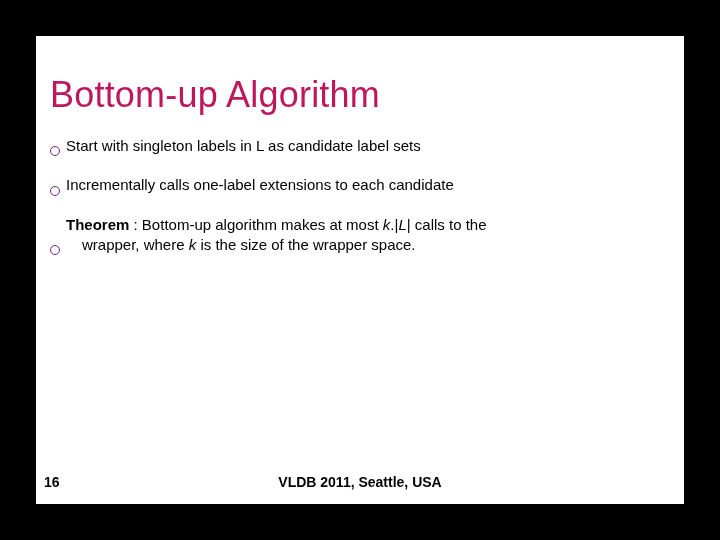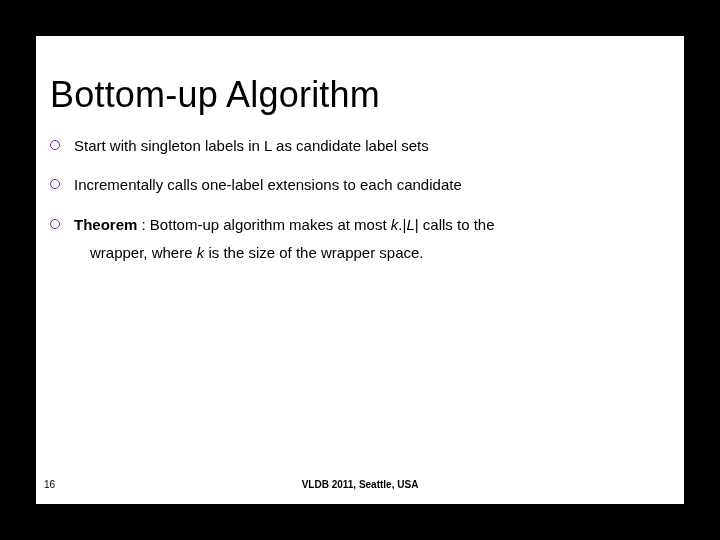--- a/index.html
+++ b/index.html
@@ -11,63 +11,62 @@
     width: 648px;
     height: 468px;
     background: #fff;
   }
   .title {
     position: absolute;
     left: 14px;
     top: 38px;
     font-size: 36px;
     font-weight: 400;
-    color: #000000;
+    color: #be185d;
     letter-spacing: 0.2px;
   }
   .bullets {
     position: absolute;
     left: 14px;
     top: 100px;
     width: 604px;
   }
   .bullet {
     display: flex;
-    align-items: flex-start;
+    align-items: flex-end;
     margin-bottom: 19px;
     color: #000;
     font-size: 15px;
     line-height: 1.35;
-    gap: 8px;
   }
   .bullet .marker {
     flex: 0 0 auto;
     width: 10px;
     height: 10px;
     border: 1.5px solid #7a1ea1;
     border-radius: 50%;
     margin-top: 4px;
     margin-right: 6px;
   }
   .bullet .text { flex: 1 1 auto; }
-  .bullet .indent { padding-left: 16px; display: block; margin-top: 8px; }
+  .bullet .indent { padding-left: 16px; display: block; }
   .page-number {
     position: absolute;
     left: 8px;
     bottom: 14px;
-    font-size: 10px;
-    font-weight: normal;
+    font-size: 14px;
+    font-weight: bold;
     color: #000;
   }
   .footer {
     position: absolute;
     bottom: 14px;
     width: 100%;
     text-align: center;
-    font-size: 10px;
+    font-size: 14px;
     font-weight: bold;
     color: #000;
   }
 </style>
 </head>
 <body>
 
 <div class="slide">
   <div class="title">Bottom-up Algorithm</div>
 

